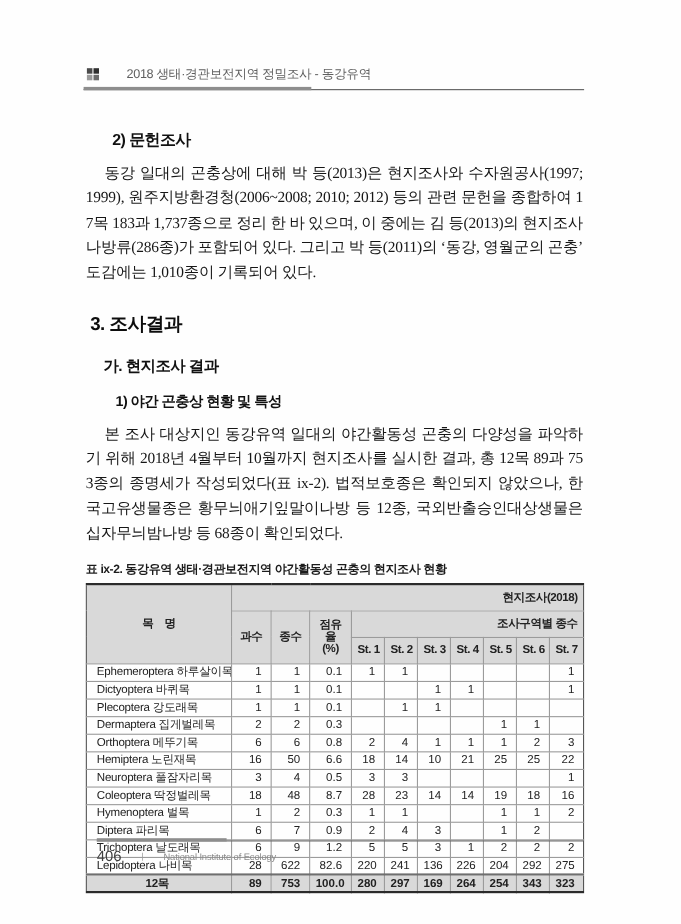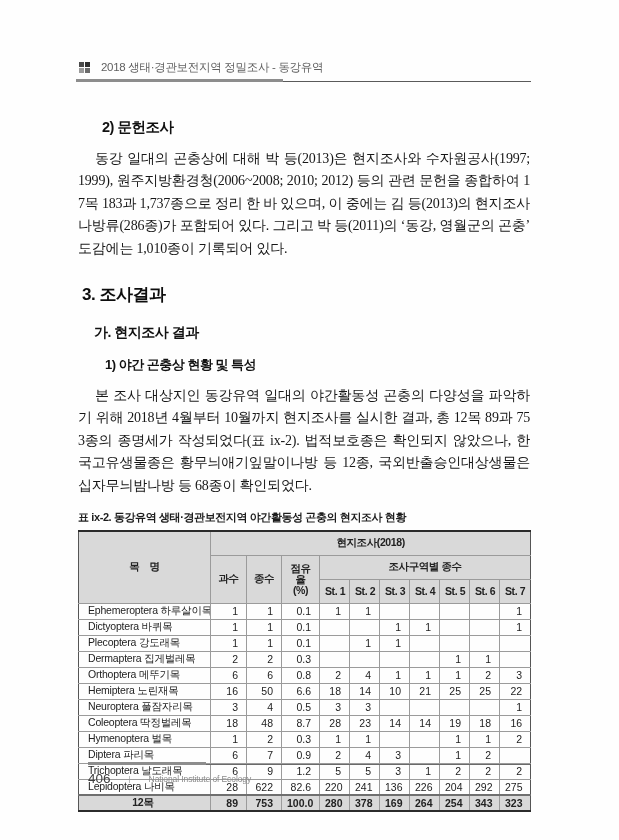--- a/index.html
+++ b/index.html
@@ -7,21 +7,21 @@
   .page {
     position:relative;
     width:619px; height:840px;
     background:#fefefe;
     overflow:hidden;
     font-family:"Liberation Serif", serif;
     color:#1a1a1a;
   }
   
   .doc-header { margin:60px 88px 0 76px; }
-  .doc-header-inner { display:flex; align-items:center; gap:11px; padding-left:3px; margin-bottom:4px; }
+  .doc-header-inner { display:flex; align-items:center; gap:25px; padding-left:3px; margin-bottom:4px; }
   .dots-icon { display:inline-grid; grid-template-columns:5px 5px; grid-template-rows:5px 5px; gap:1px; }
   .dots-icon span { display:block; }
   .dot-a { background:#4a4a4a; }
   .dot-b { background:#2f2f2f; }
   .dot-c { background:#9a9a9a; }
   .dot-d { background:#6b6b6b; }
   .doc-header-title {
     font-family:"Liberation Sans", sans-serif;
     font-size:11.5px; color:#5f5f5f; letter-spacing:-0.3px;
   }
@@ -87,21 +87,21 @@
   }
   table.survey th.share-th { white-space:pre-line; line-height:11px; }
   table.survey td.col-order { text-align:left; padding-left:9px; letter-spacing:-0.2px; }
   table.survey td { text-align:right; padding-right:8px; }
   table.survey tr.total-row td {
     background:#d9d9d9; font-weight:bold;
   }
   table.survey tr.total-row { border-top:2px solid #6f6f6f; }
   table.survey tr.total-row td.col-order { text-align:center; padding-left:5px; }
   table.survey .outer-l { border-left:1px solid #555; }
-  table.survey .outer-r { border-right:1px solid #555; }
+  table.survey .outer-r { border-right:1px solid #555;text-align:right; }
 
   
   .footer-rule { position:absolute; left:88px; top:762px; width:442px; height:3px; }
   .footer-rule .thin { position:absolute; left:0; bottom:0; width:100%; height:1px; background:#6a6a6a; }
   .footer-rule .thick { position:absolute; left:0; bottom:0; width:118px; height:3px; background:#8d8d8d; }
   .doc-footer {
     position:absolute; left:88px; top:771px;
     display:flex; align-items:center; gap:18px;
     font-family:"Liberation Sans", sans-serif;
     justify-content:flex-end;
@@ -339,21 +339,21 @@
             <td>204</td>
             <td>292</td>
             <td class="outer-r">275</td>
           </tr>
           <tr class="total-row">
             <td class="col-order outer-l">12목</td>
             <td>89</td>
             <td>753</td>
             <td>100.0</td>
             <td>280</td>
-            <td>378</td>
+            <td>297</td>
             <td>169</td>
             <td>264</td>
             <td>254</td>
             <td>343</td>
             <td class="outer-r">323</td>
           </tr>
         </tbody>
     </table>
 
   </div>

